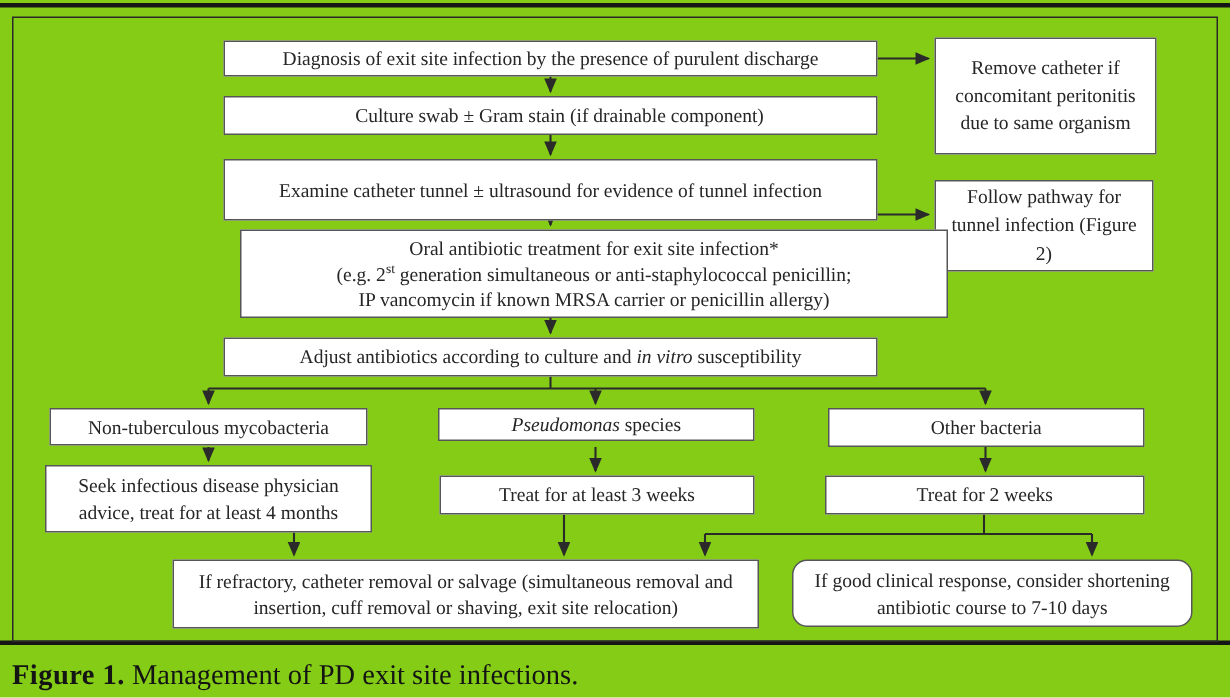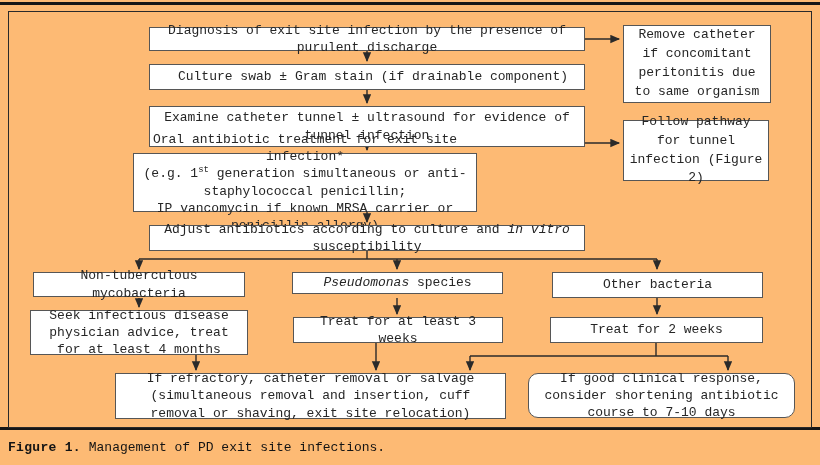--- a/index.html
+++ b/index.html
@@ -1,46 +1,46 @@
 <!DOCTYPE html>
 <html><head>
 <meta charset="utf-8">
 <style>
   html,body{margin:0;padding:0;background:#ffffff;}
-  #fig{position:relative;width:820px;height:465px;background:#fdba74;
-       font-family:Liberation Mono, monospace;color:#262626;overflow:hidden;}
+  #fig{position:relative;width:820px;height:465px;background:#84cc16;
+       font-family:Liberation Serif, serif;color:#262626;overflow:hidden;}
   .rule{position:absolute;left:0;width:820px;background:#161616;}
   #rule-top{top:2px;height:3px;}
   #rule-bottom{top:427px;height:3px;}
   #frame{position:absolute;left:8px;top:11px;width:804px;height:417px;
          border:1.5px solid #2a2a2a;box-sizing:border-box;background:transparent;}
   #connectors{position:absolute;left:0;top:0;pointer-events:none;}
   .node{position:absolute;box-sizing:border-box;border:1.4px solid #565656;background:#ffffff;
         display:flex;flex-direction:column;align-items:center;justify-content:center;
         text-align:center;font-size:13px;line-height:1.32;padding:1px 4px;}
   .node .ln{display:block;}
   i.lat{font-style:italic;}
   sup{font-size:9px;line-height:0;}
   
   #n-diagnosis {left:149px;top:27px; width:436px;height:24px;}
   #n-culture   {left:149px;top:64px; width:436px;height:26px;padding-left:16px;}
   #n-examine   {left:149px;top:106px;width:436px;height:41px;}
-  #n-oral      {left:133px;top:153px;width:344px;height:59px;text-align:center;}
+  #n-oral      {left:160px;top:153px;width:472px;height:59px;text-align:center;}
   #n-adjust    {left:149px;top:225px;width:436px;height:26px;}
   #n-remove    {left:623px;top:25px; width:148px;height:78px;line-height:1.45;}
   #n-follow    {left:623px;top:120px;width:146px;height:61px;line-height:1.45;}
   #n-ntm       {left:33px; top:272px;width:212px;height:25px;}
   #n-pseudo    {left:292px;top:272px;width:211px;height:22px;}
   #n-other     {left:552px;top:272px;width:211px;height:26px;}
   #n-seek      {left:30px; top:310px;width:218px;height:45px;}
   #n-treat3    {left:293px;top:317px;width:210px;height:26px;}
   #n-treat2    {left:550px;top:317px;width:213px;height:26px;}
   #n-refract   {left:115px;top:373px;width:391px;height:46px;}
   #n-good      {left:528px;top:373px;width:267px;height:45px;border-radius:10px;}
-  #caption{position:absolute;left:8px;top:440px;font-size:13px;color:#141414;}
+  #caption{position:absolute;left:8px;top:440px;font-size:19px;color:#141414;}
   #caption b{font-weight:bold;letter-spacing:.3px;}
 </style>
 </head>
 <body>
 
 <div id="fig">
 
   <div id="rule-top" class="rule"></div>
   <div id="rule-bottom" class="rule"></div>
   <div id="frame"></div>
@@ -90,21 +90,21 @@
   <div class="node" id="n-examine">
     <span>Examine catheter tunnel ± ultrasound for evidence of tunnel infection</span>
   </div>
 
   <div class="node" id="n-follow">
     <span>Follow pathway for tunnel infection (Figure 2)</span>
   </div>
 
   <div class="node" id="n-oral">
     <span class="ln">Oral antibiotic treatment for exit site infection*</span>
-    <span class="ln"><span>(e.g. 1</span><sup>st</sup><span> generation simultaneous or anti-staphylococcal penicillin;</span></span>
+    <span class="ln"><span>(e.g. 2</span><sup>st</sup><span> generation simultaneous or anti-staphylococcal penicillin;</span></span>
     <span class="ln">IP vancomycin if known MRSA carrier or penicillin allergy)</span>
   </div>
 
   <div class="node" id="n-adjust">
     <span><span>Adjust antibiotics according to culture and </span><i class="lat">in vitro</i><span> susceptibility</span></span>
   </div>
 
   <div class="node" id="n-ntm">
     <span>Non-tuberculous mycobacteria</span>
   </div>

